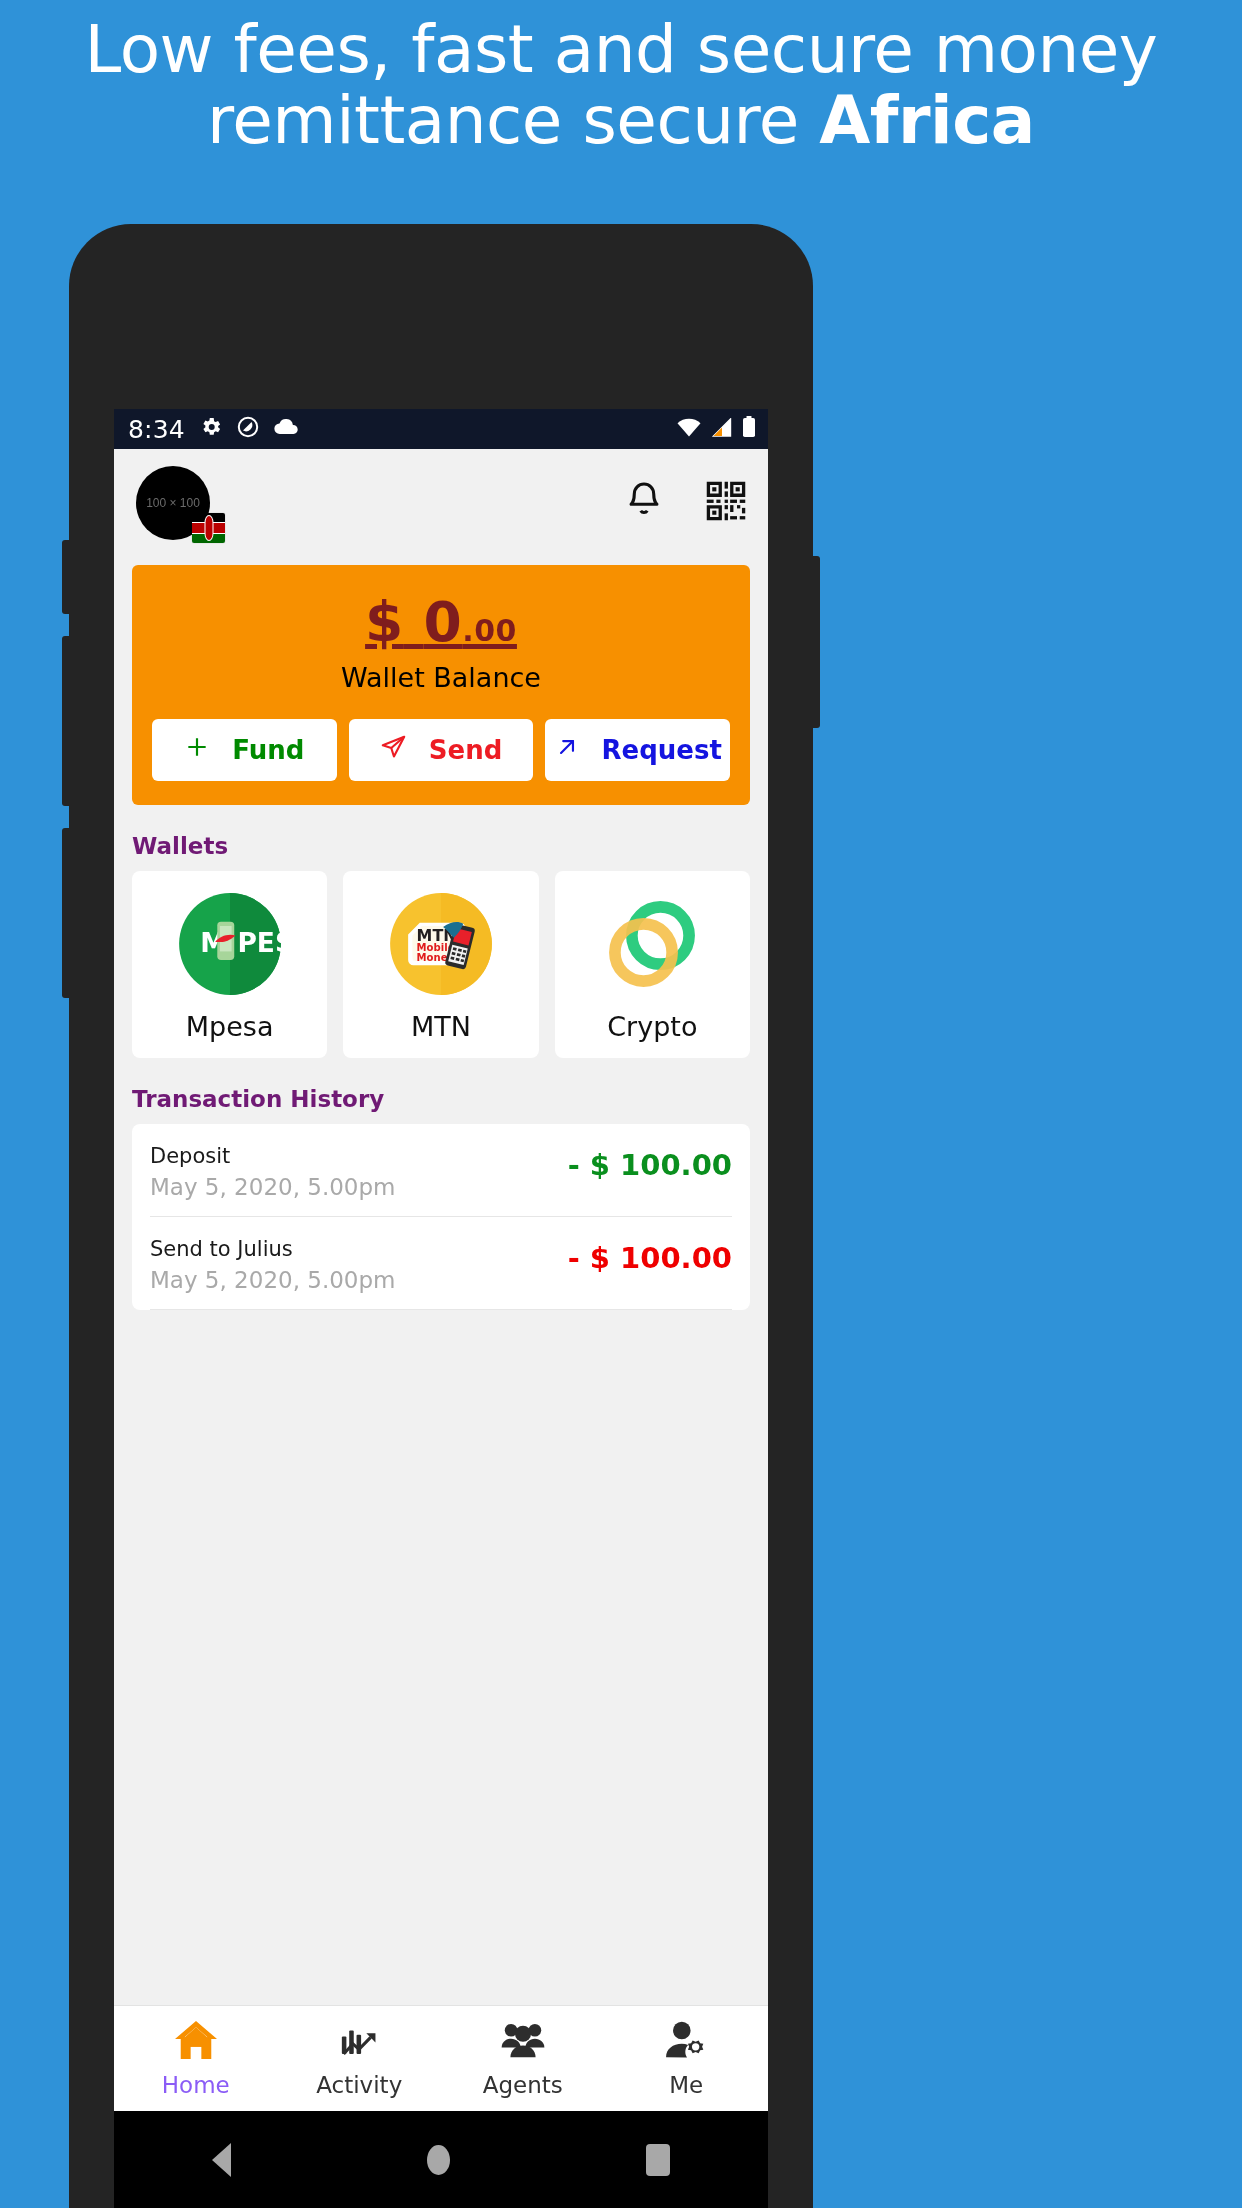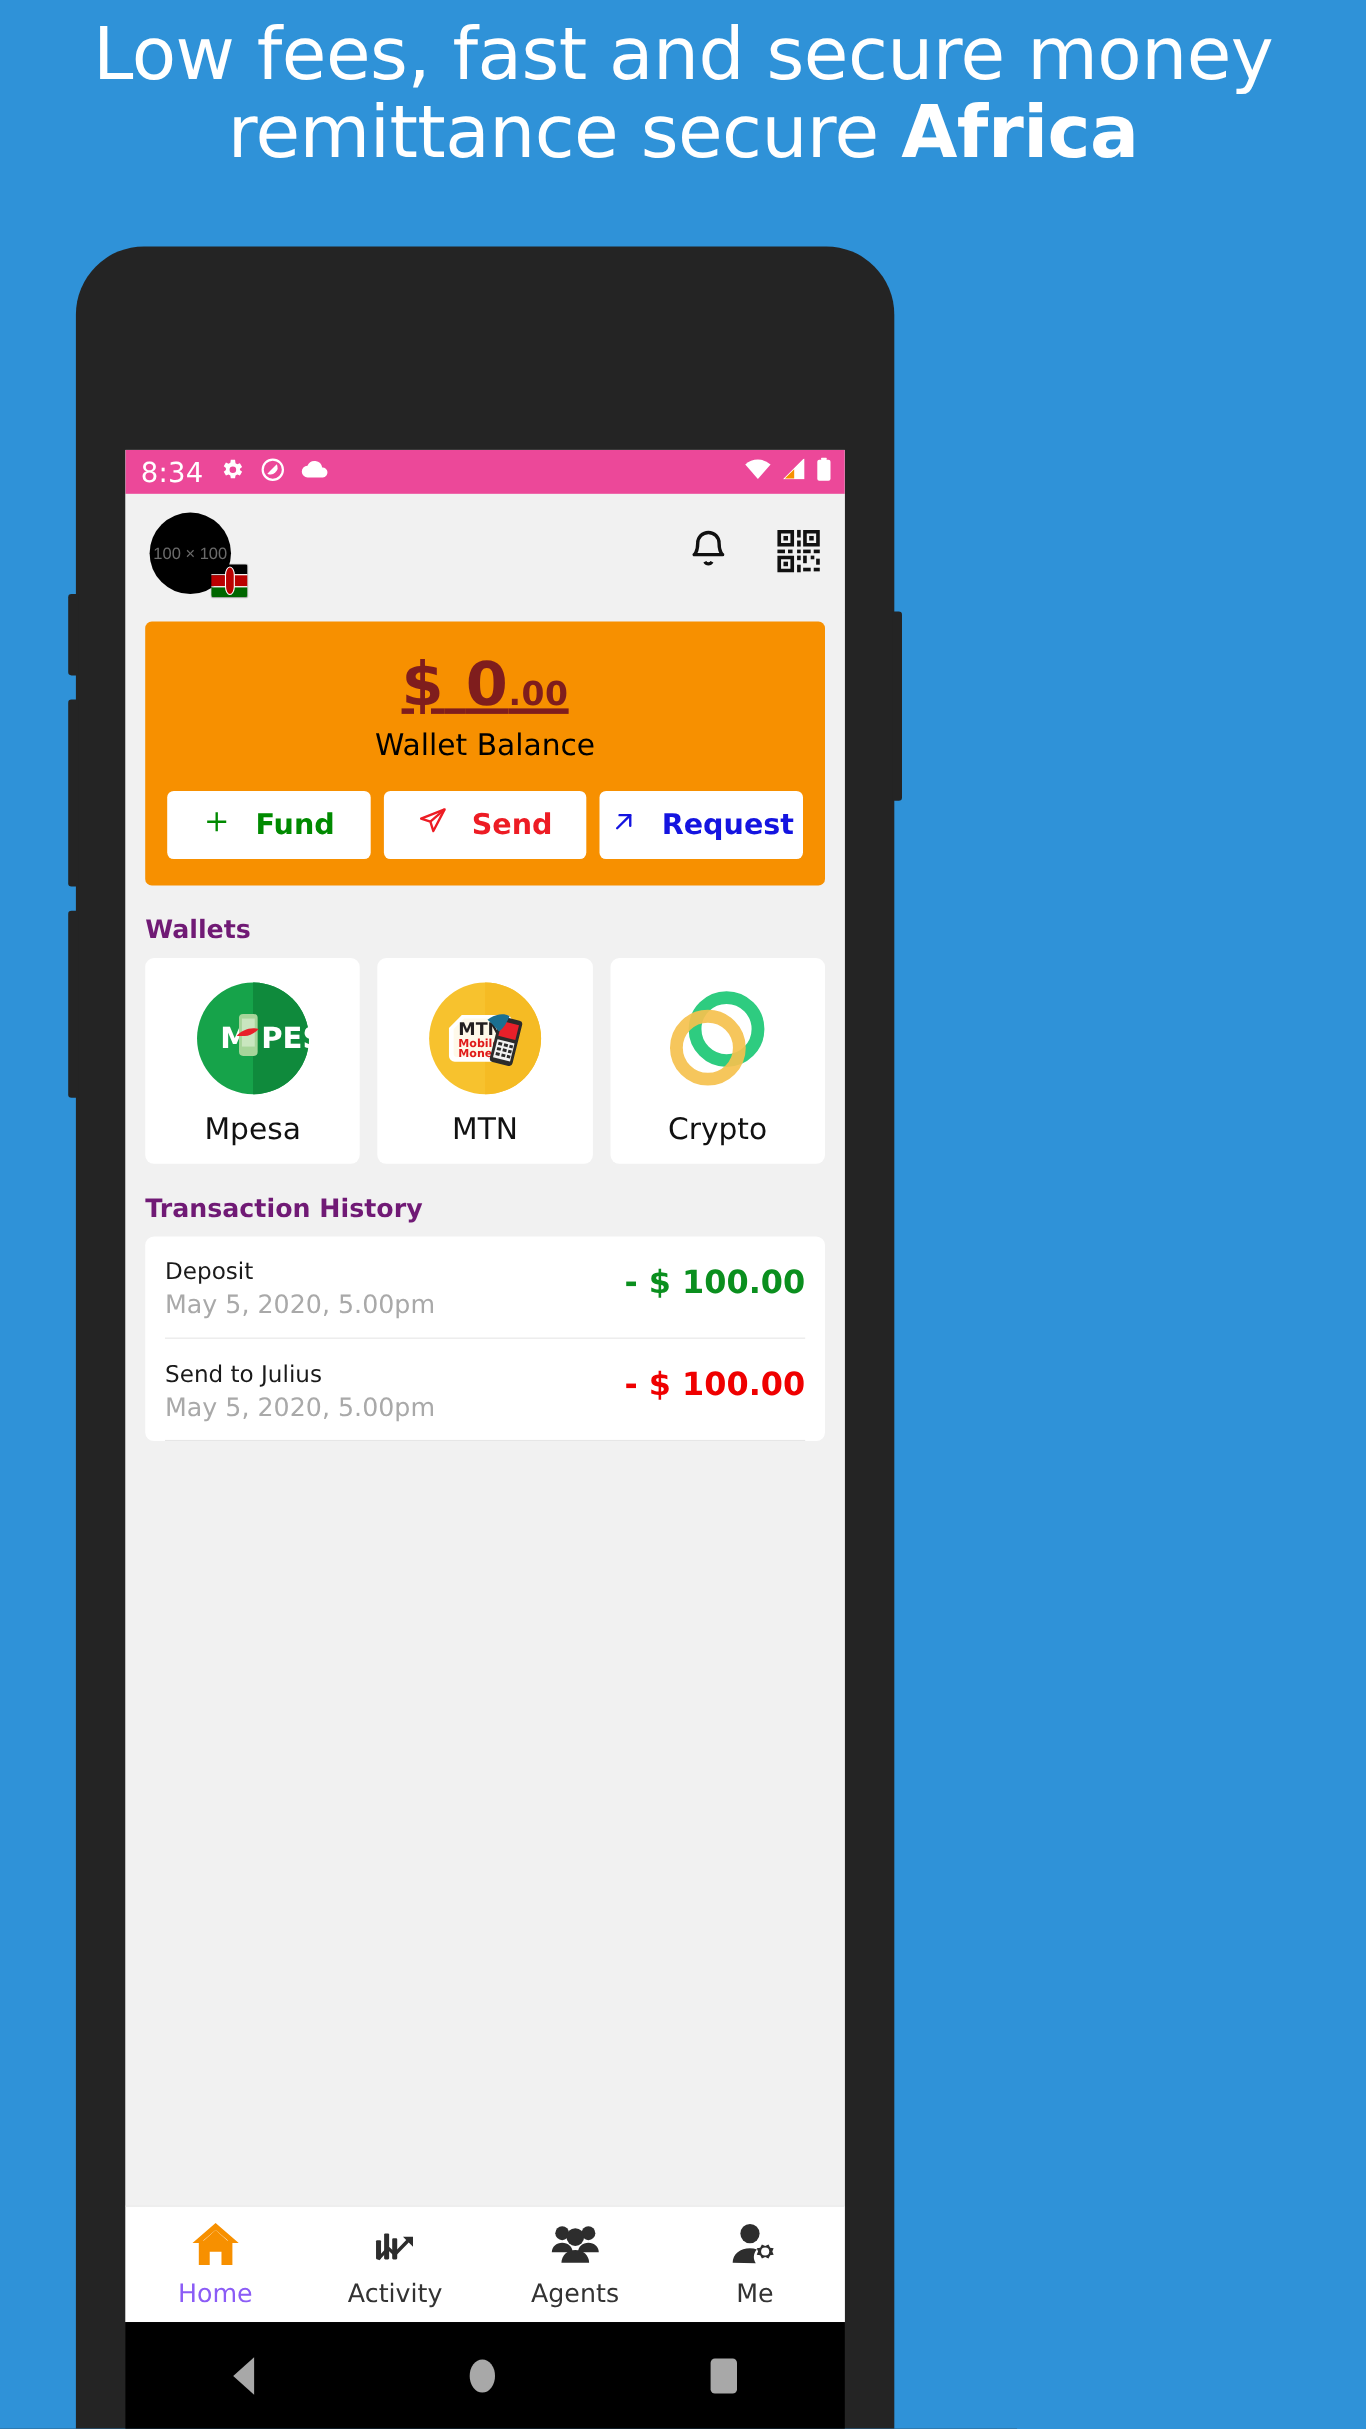--- a/index.html
+++ b/index.html
@@ -62,21 +62,21 @@
     background: #f1f1f1;
     overflow: hidden;
     z-index: 3;
     display: flex;
     flex-direction: column;
   }
 
   
   .statusbar {
     height: 40px;
-    background: #ec4899;
+    background: #0f172a;
     display: flex;
     align-items: center;
     padding: 0 12px 0 14px;
     flex: 0 0 auto;
   }
   .sb-time {
     color: #fff;
     font-size: 25px;
     font-family: "DejaVu Sans", sans-serif;
     letter-spacing: 0.2px;
@@ -94,21 +94,21 @@
     padding: 0 20px 0 22px;
     flex: 0 0 auto;
     position: relative;
   }
   .avatar-wrap { position: relative; width: 74px; height: 74px; }
   .avatar {
     width: 74px; height: 74px;
     border-radius: 50%;
     background: #000;
     color: #6b6b6b;
-    font-size: 15px;
+    font-size: 12px;
     display: flex; align-items: center; justify-content: center;
     font-family: "Liberation Sans", sans-serif;
     overflow: hidden;
   }
   .flag-badge {
     position: absolute;
     right: -15px; bottom: -3px;
     width: 33px; height: 30px;
     border-radius: 2px;
     overflow: hidden;

